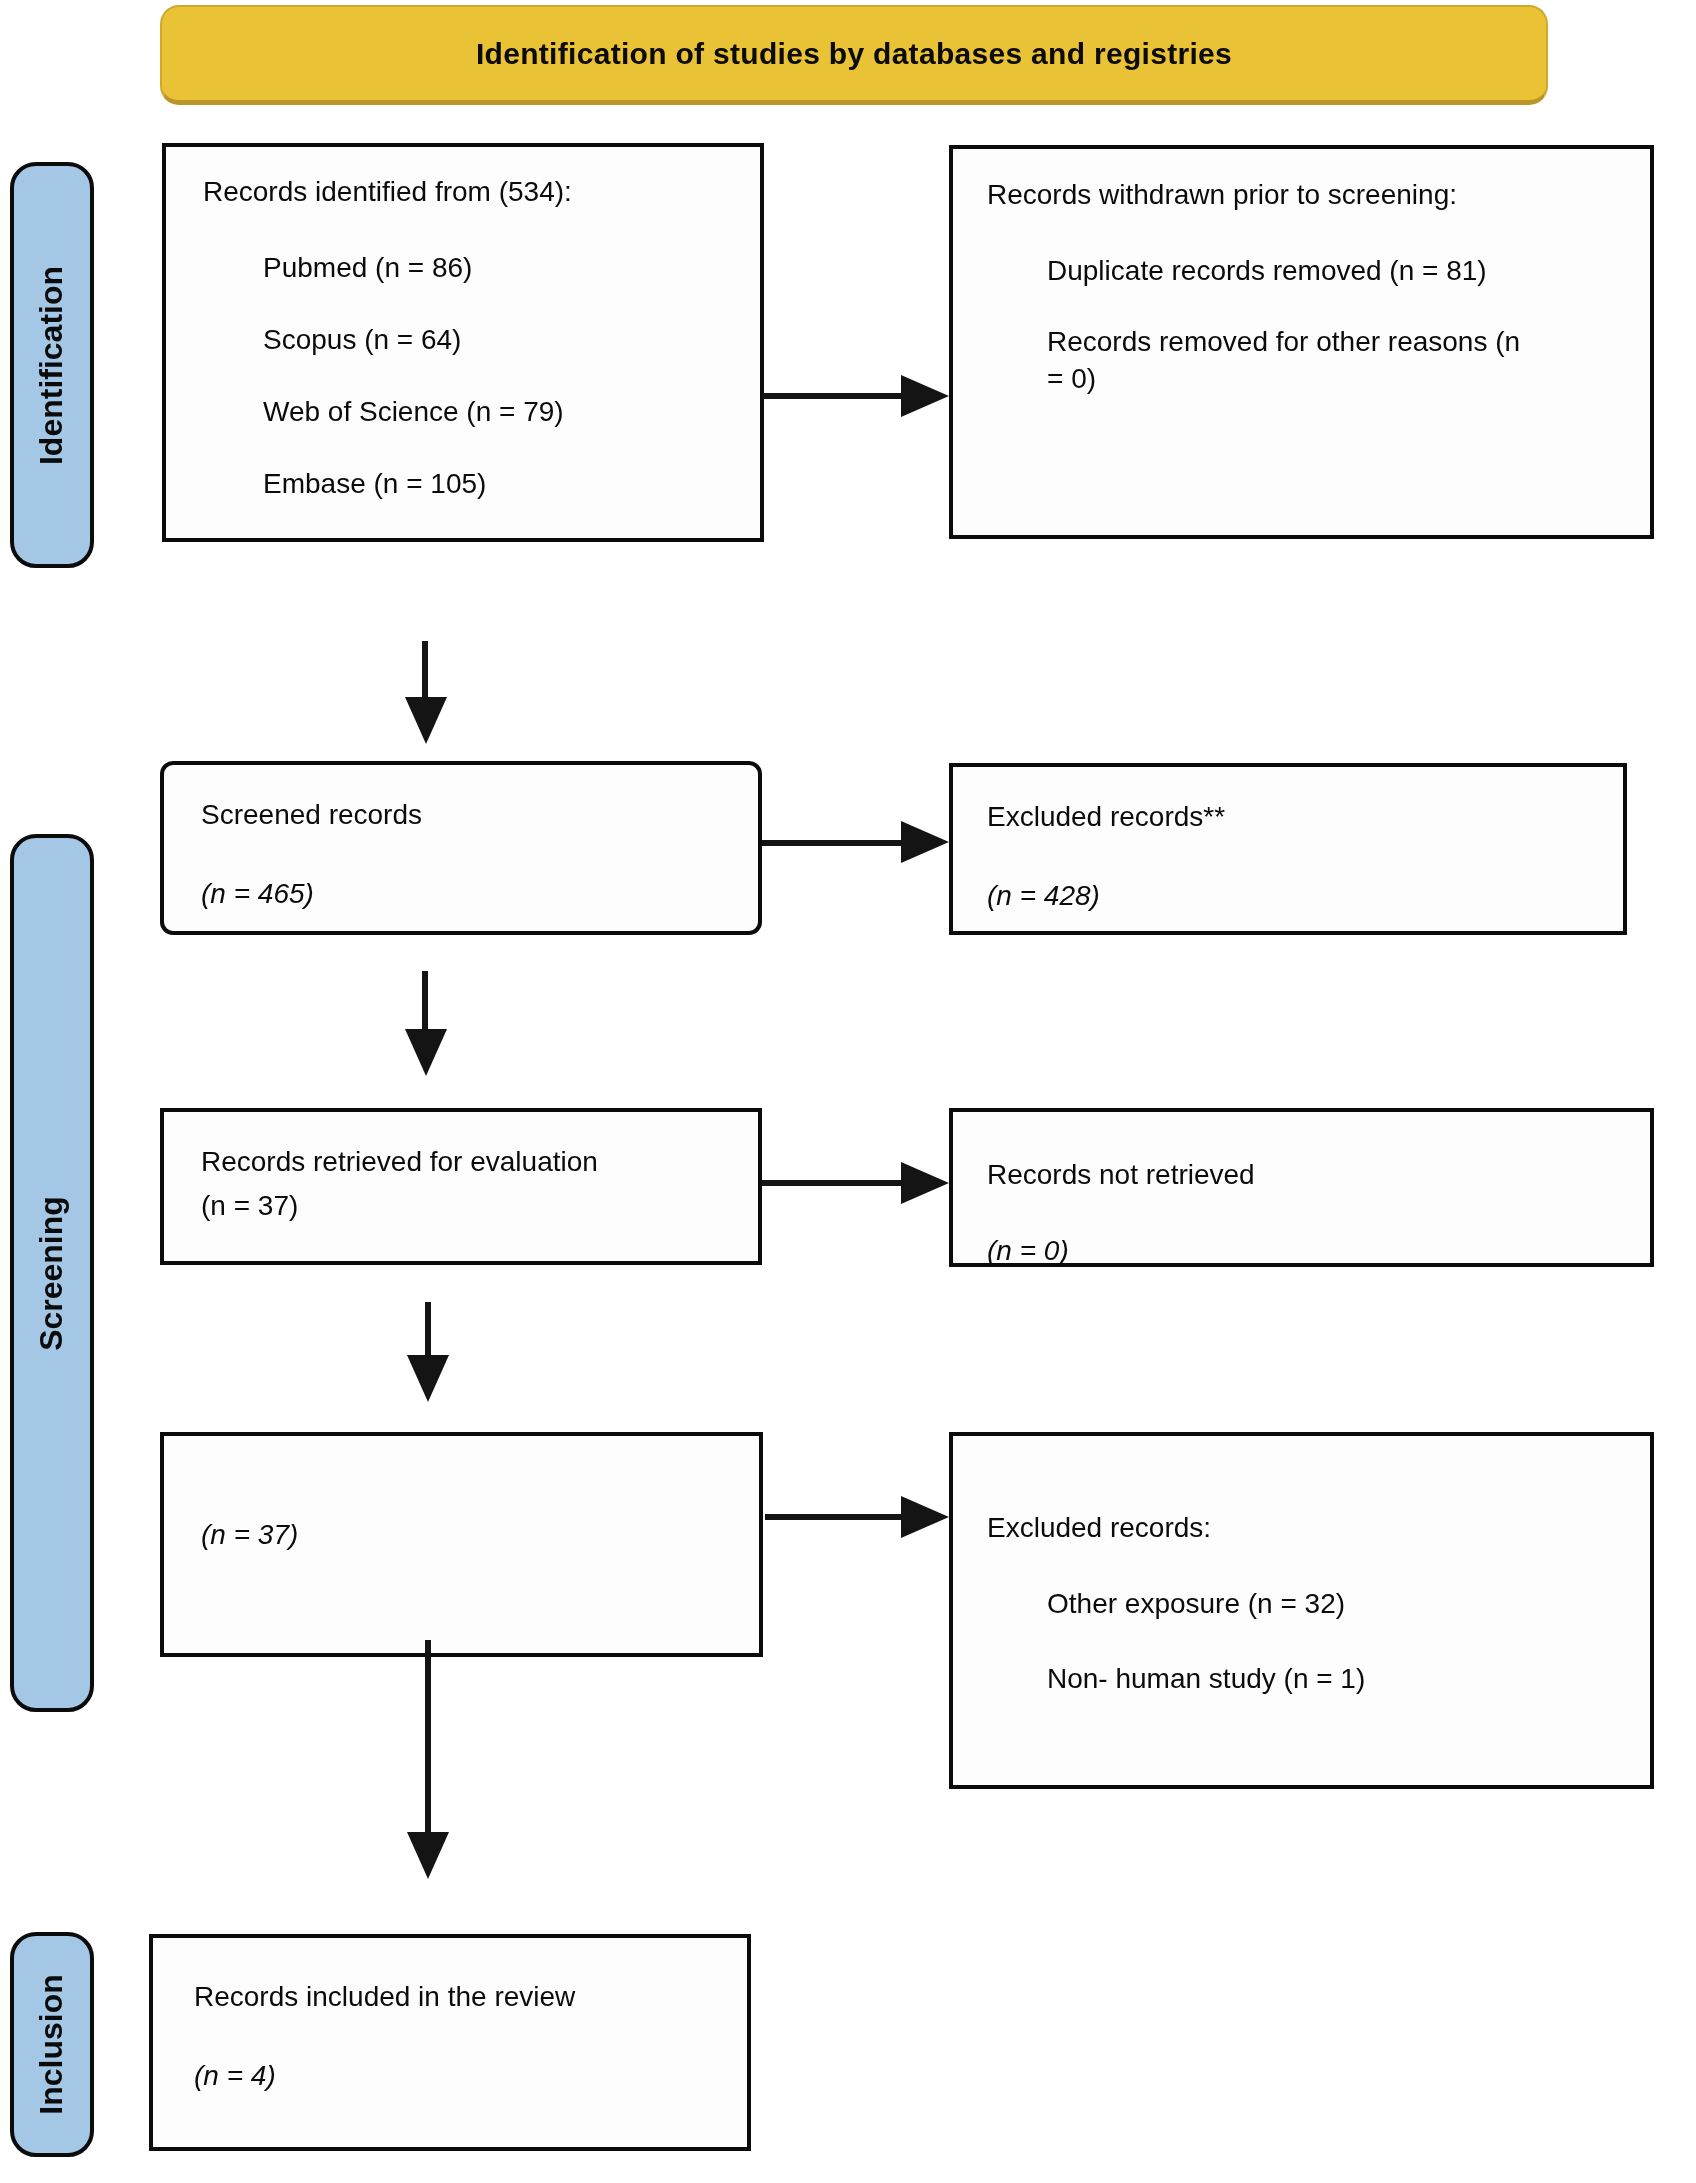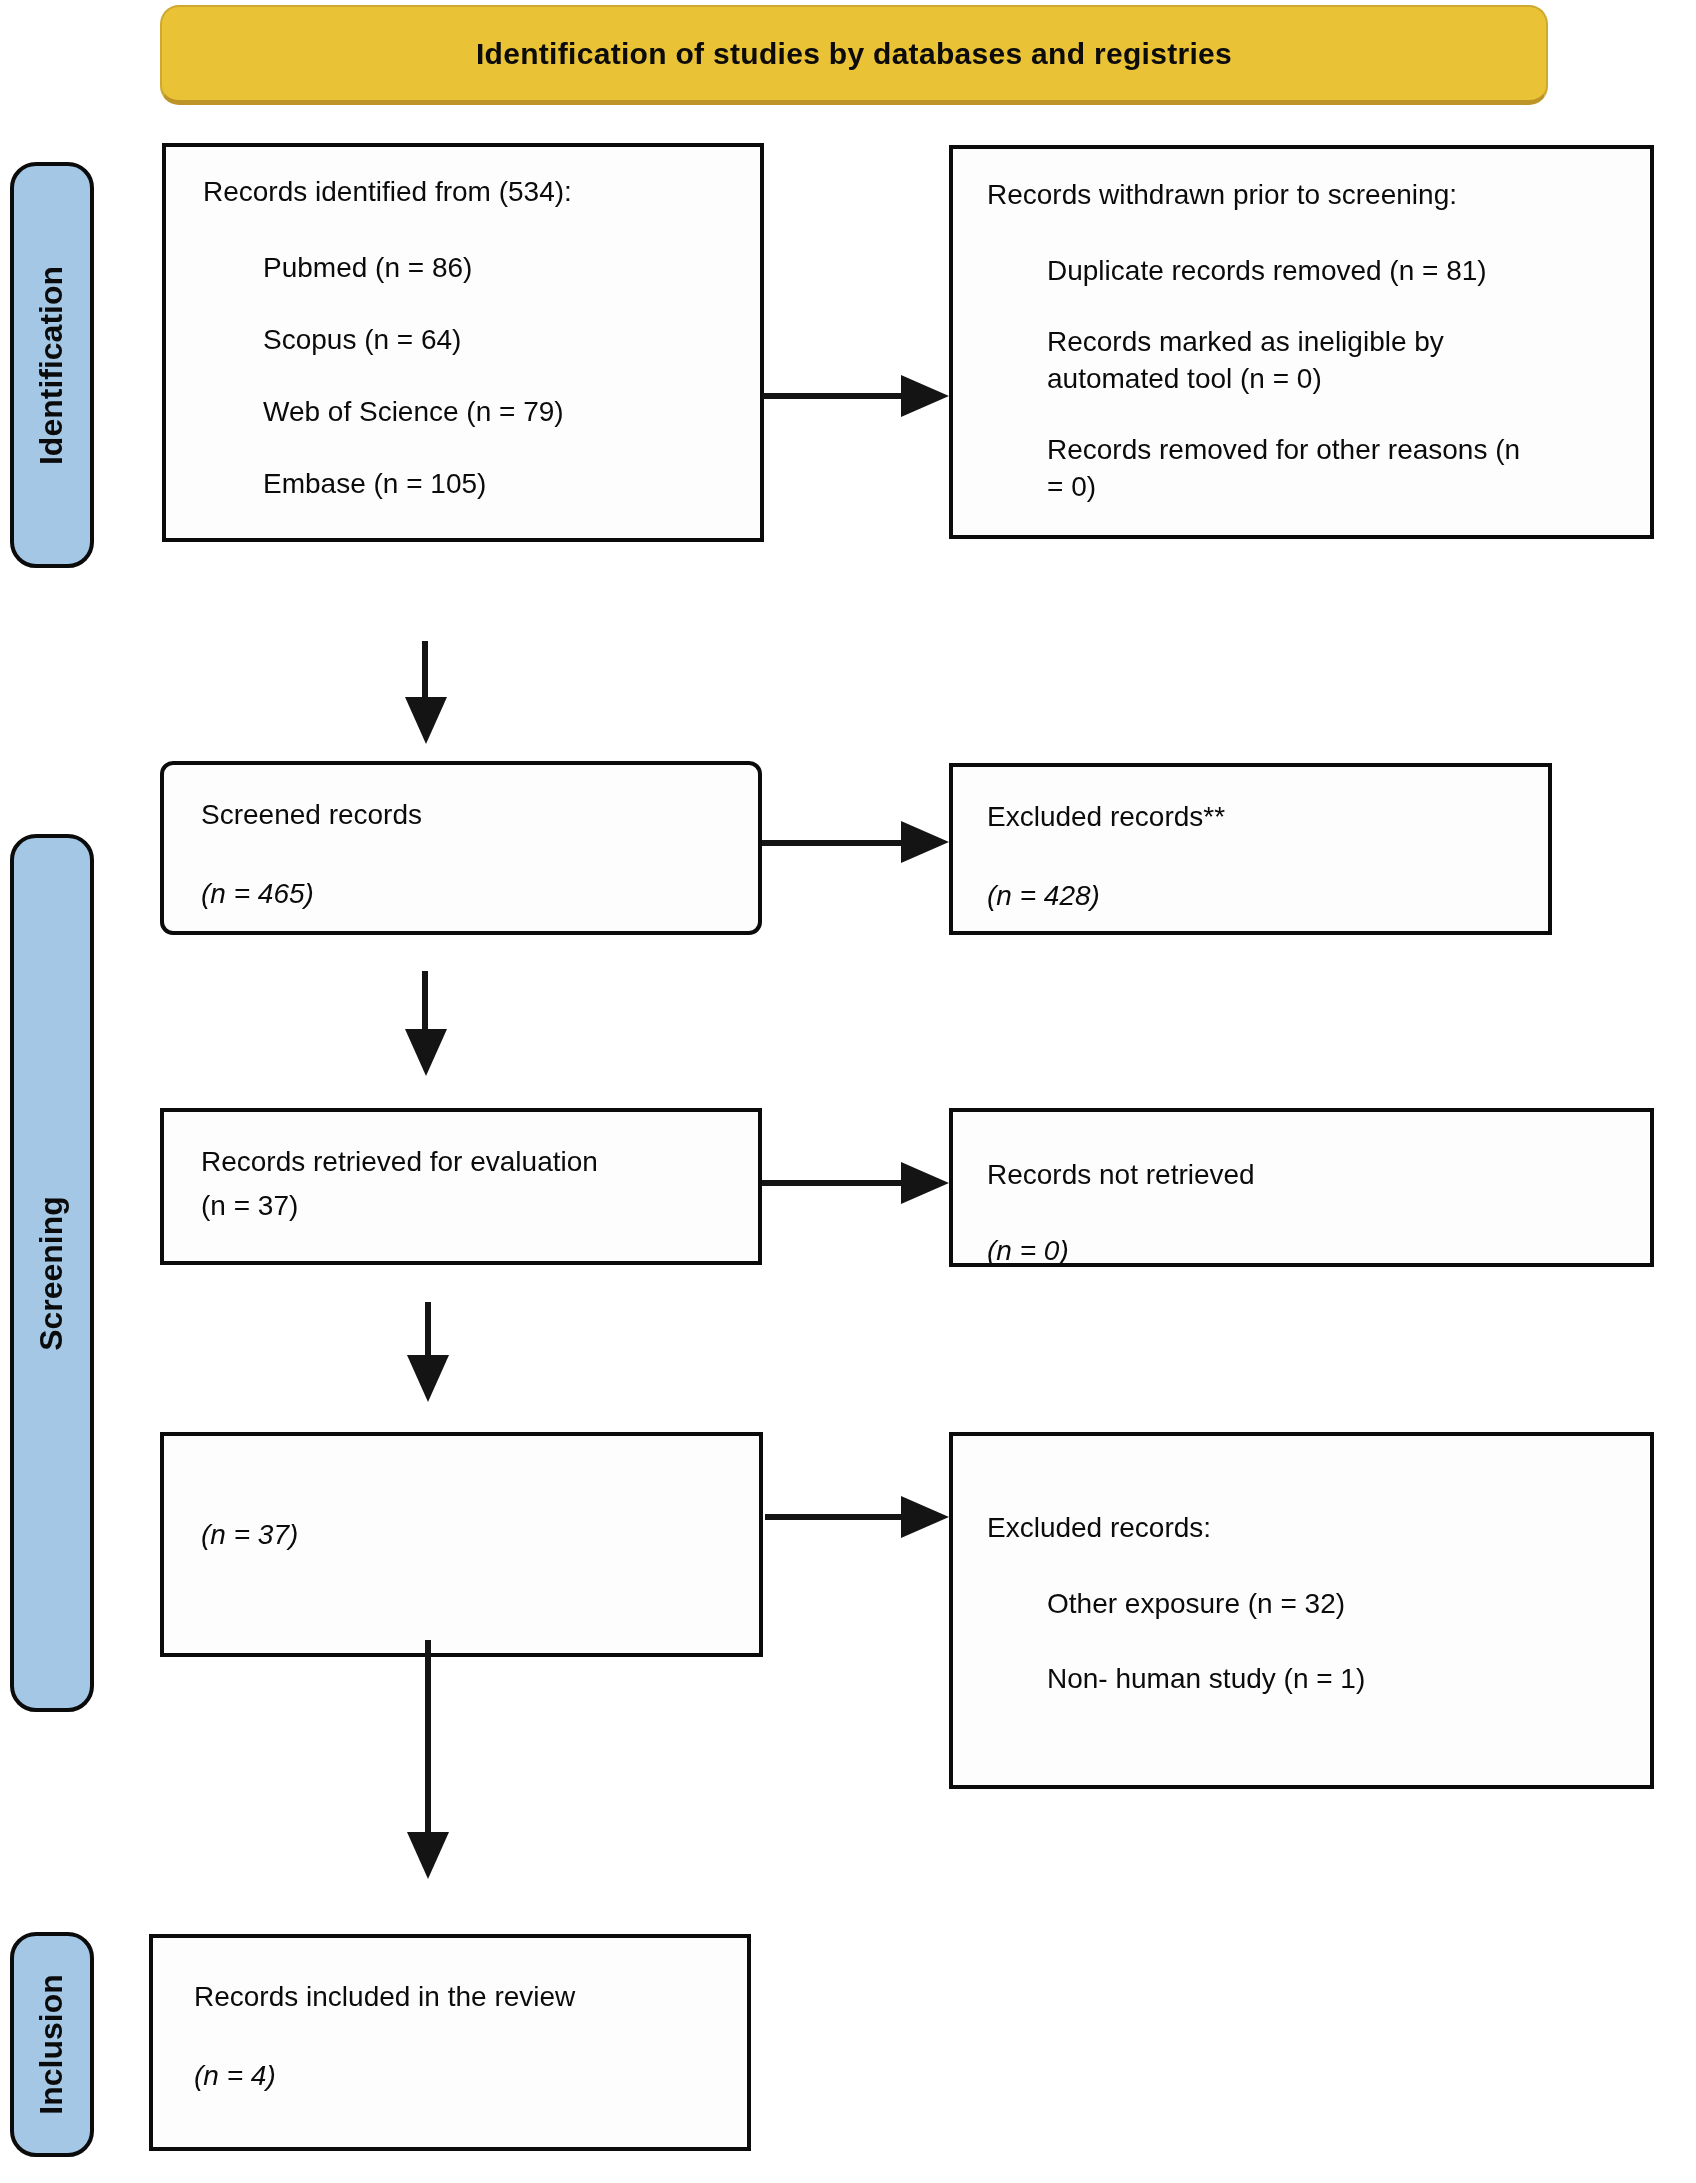--- a/index.html
+++ b/index.html
@@ -26,21 +26,21 @@
   .tab-identification{top:162px;height:406px;}
   .tab-screening{top:834px;height:878px;}
   .tab-inclusion{top:1932px;height:225px;}
   .fbox{
     position:absolute;background:#fdfdfd;border:4.7px solid #0b0b0b;
     box-sizing:border-box;font-size:28px;line-height:1.32;
   }
   .b-identified{left:162px;top:143px;width:602px;height:399px;padding:27px 27px 0 37px;}
   .b-withdrawn{left:949px;top:145px;width:705px;height:394px;padding:28px 27px 0 34px;}
   .b-screened{left:160px;top:761px;width:602px;height:174px;padding:32px 27px 0 37px;border-radius:13px;}
-  .b-excluded1{left:949px;top:763px;width:603px;height:172px;padding:32px 27px 0 34px;}
+  .b-excluded1{left:949px;top:763px;width:678px;height:172px;padding:32px 27px 0 34px;}
   .b-retrieved{left:160px;top:1108px;width:602px;height:157px;padding:32px 27px 0 37px;}
   .b-notretrieved{left:949px;top:1108px;width:705px;height:159px;padding:45px 27px 0 34px;}
   .b-evaluated{left:160px;top:1432px;width:603px;height:225px;padding:39px 27px 0 37px;}
   .b-excluded2{left:949px;top:1432px;width:705px;height:357px;padding:74px 27px 0 34px;}
   .b-included{left:149px;top:1934px;width:602px;height:217px;padding:41px 27px 0 41px;}
   .fbox .title{margin:0;}
   .indent-list{margin-top:39px;}
   .indent-item{margin-left:60px;margin-bottom:35px;}
   .b-withdrawn .indent-item{max-width:494px;margin-bottom:34px;}
   .b-excluded2 .indent-item{margin-bottom:38px;}
@@ -85,21 +85,20 @@
     <div class="indent-item">Scopus (n = 64)</div>
     <div class="indent-item">Web of Science (n = 79)</div>
     <div class="indent-item">Embase (n = 105)</div>
   </div>
 </div>
 
 <div class="fbox b-withdrawn">
   <div class="title">Records withdrawn prior to screening:</div>
   <div class="indent-list">
     <div class="indent-item">Duplicate records removed (n = 81)</div>
-    <div class="indent-item">Records marked as ineligible by automated tool (n = 0)</div>
     <div class="indent-item">Records removed for other reasons (n = 0)</div>
   </div>
 </div>
 
 <div class="fbox b-screened">
   <div class="title">Screened records</div>
   <div class="count-gap">(n = 465)</div>
 </div>
 
 <div class="fbox b-excluded1">

